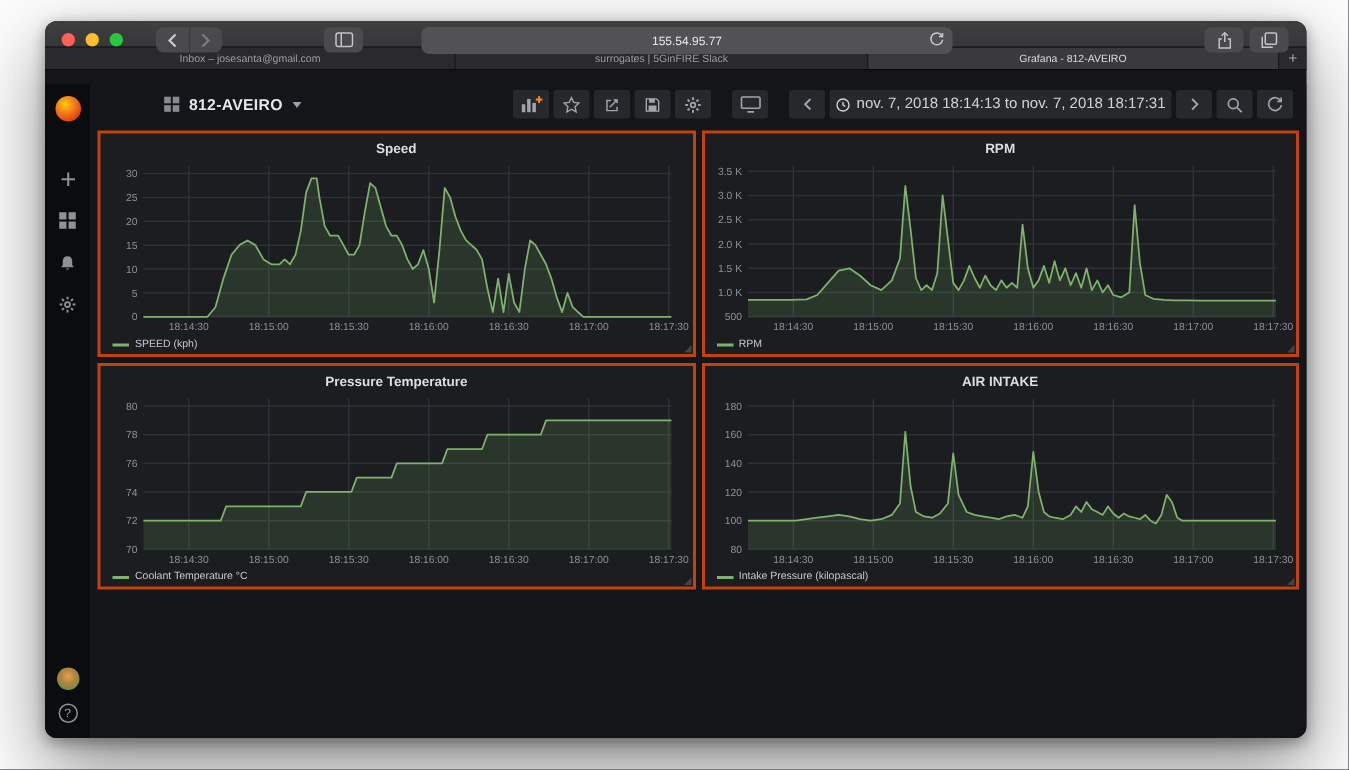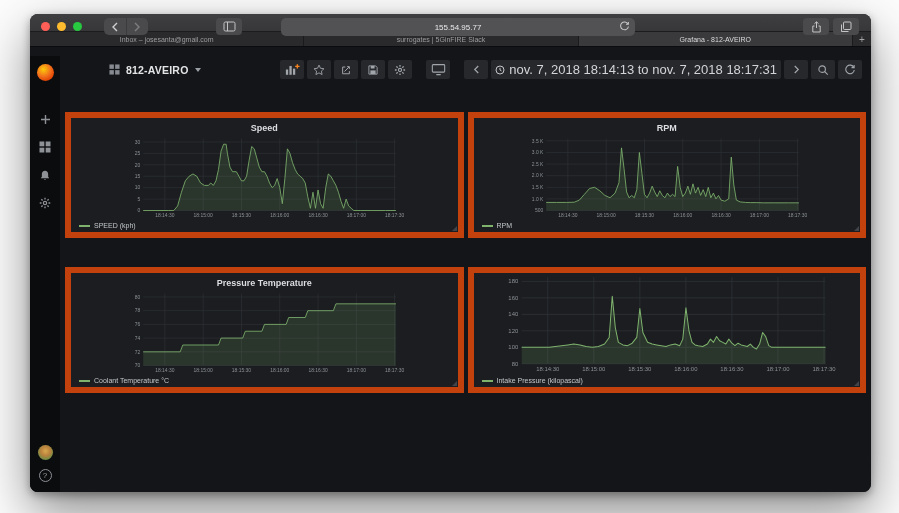--- a/index.html
+++ b/index.html
@@ -76,29 +76,29 @@
   .crumb .title { font-size: 10.5px; font-weight: bold; letter-spacing: .2px; }
   .caret { width: 0; height: 0; border-left: 3.5px solid transparent;
     border-right: 3.5px solid transparent; border-top: 4px solid #9aa0a6; margin-top: 1px; }
   .gflex { flex: 1; }
   .gbtn {
     height: 19px; min-width: 24px; background: #26282c; border-radius: 2px;
     display: flex; align-items: center; justify-content: center;
     color: #a2a6ab; margin-left: 3px; padding: 0 4px;
   }
   .gbtn.standalone { margin-left: 14px; }
-  .timelabel { font-size: 13px; color: #d2d4d7; display: flex; align-items: center; gap: 4px; white-space: nowrap; }
+  .timelabel { font-size: 10px; color: #d2d4d7; display: flex; align-items: center; gap: 4px; white-space: nowrap; }
   .dash {
     flex: 1; padding: 4px 5px; display: grid; gap: 4px;
     grid-template-columns: 1fr 1fr; grid-template-rows: 151px 151px;
     align-content: start;
   }
   .panel {
-    background: #1b1d20; border: 6px solid #c2410c; display: flex;
-    flex-direction: column; position: relative; min-width: 0; margin-top: 25px;
+    background: #1b1d20; border: 2px solid #c2410c; display: flex;
+    flex-direction: column; position: relative; min-width: 0;
   }
   .ptitle {
     height: 15px; margin-top: 2px; flex: none; display: flex; align-items: center;
     justify-content: center; font-size: 9px; font-weight: bold; color: #dcdee1;
   }
   .pchart { flex: 1; min-height: 0; }
   .pchart svg { width: 100%; height: 100%; display: block; }
   svg text { font-family: "Liberation Sans", sans-serif; }
   .plegend { height: 13px; flex: none; display: flex; align-items: center; gap: 4px;
     padding-left: 8px; font-size: 7px; color: #c5c8cb; }
@@ -440,20 +440,21 @@
               </svg>
           </div>
           <div class="plegend">
             <span class="dashline"></span>
             <span>Coolant Temperature °C</span>
           </div>
           <span class="resize"></span>
         </div>
 
         <div class="panel">
+          <div class="ptitle">AIR INTAKE</div>
           <div class="pchart">
             <svg viewBox="0 0 397 119">
                 <line x1="27" y1="107" x2="385" y2="107" stroke="#2e3135" stroke-width="1"></line>
                 <text x="23" y="109.5" text-anchor="end" font-size="7" fill="#8d9196">80</text>
                 <line x1="27" y1="87.57142857142857" x2="385" y2="87.57142857142857" stroke="#2e3135" stroke-width="1"></line>
                 <text x="23" y="90.07142857142857" text-anchor="end" font-size="7" fill="#8d9196">100</text>
                 <line x1="27" y1="68.14285714285714" x2="385" y2="68.14285714285714" stroke="#2e3135" stroke-width="1"></line>
                 <text x="23" y="70.64285714285714" text-anchor="end" font-size="7" fill="#8d9196">120</text>
                 <line x1="27" y1="48.714285714285715" x2="385" y2="48.714285714285715" stroke="#2e3135" stroke-width="1"></line>
                 <text x="23" y="51.214285714285715" text-anchor="end" font-size="7" fill="#8d9196">140</text>

